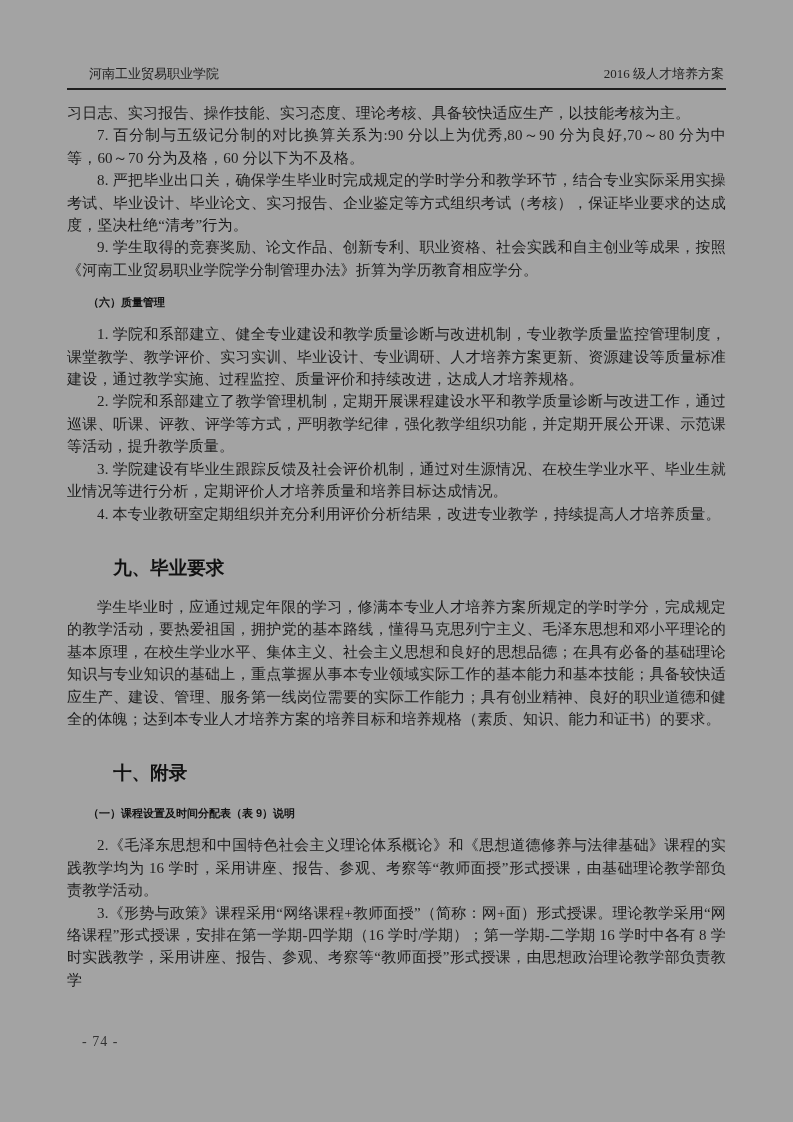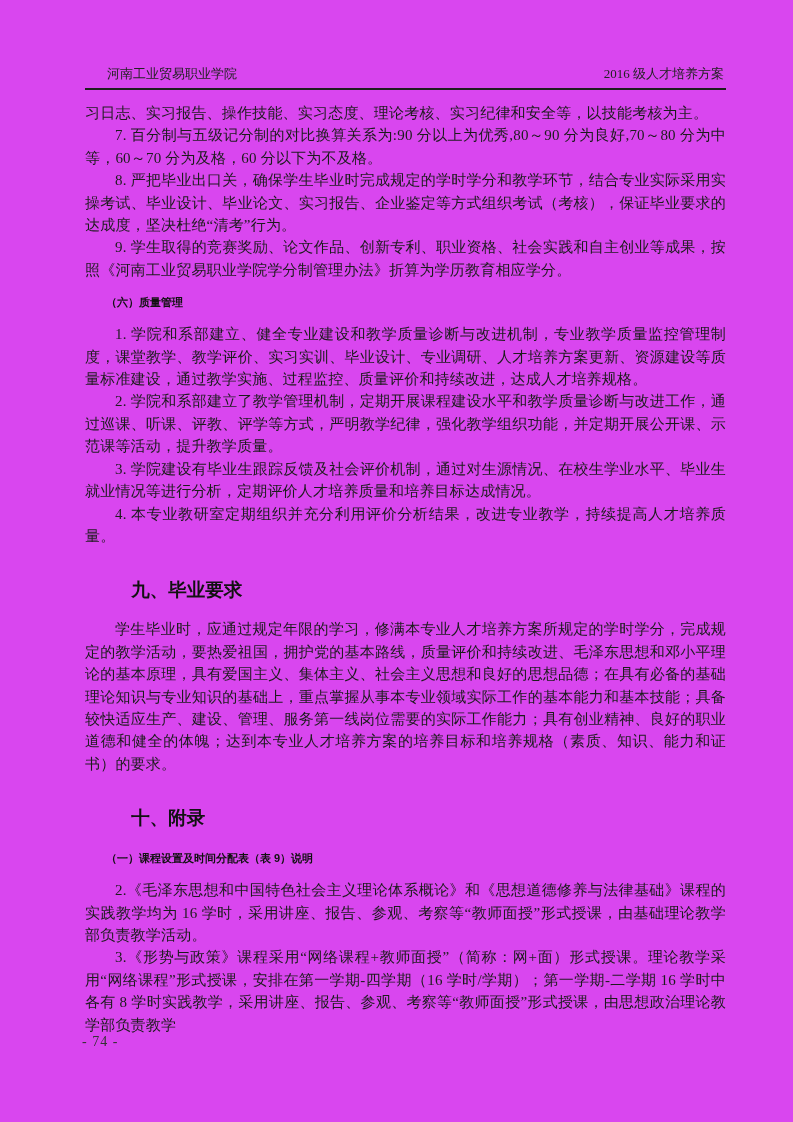--- a/index.html
+++ b/index.html
@@ -5,23 +5,23 @@
   html, body {
     margin: 0;
     padding: 0;
     background: #ffffff;
   }
   .doc-page {
     position: relative;
     width: 793px;
     height: 1122px;
     margin: 0 auto;
-    background: #d946ef;
+    background: #a3a3a3;
     box-sizing: border-box;
-    padding: 66px 67px 0 85px;
+    padding: 66px 67px 0 67px;
     font-family: "Liberation Serif", "DejaVu Serif", serif;
     color: #1c1c1c;
     overflow: hidden;
   }
   .page-header {
     display: flex;
     justify-content: space-between;
     align-items: flex-end;
     border-bottom: 2px solid #1f1f1f;
     padding-bottom: 6px;
@@ -76,33 +76,33 @@
 <body>
 
 <div class="doc-page">
 
   <div class="page-header">
     <span class="header-left">河南工业贸易职业学院</span>
     <span class="header-right">2016 级人才培养方案</span>
   </div>
 
   <div class="doc-body">
-    <p class="para no-indent">习日志、实习报告、操作技能、实习态度、理论考核、实习纪律和安全等，以技能考核为主。</p>
+    <p class="para no-indent">习日志、实习报告、操作技能、实习态度、理论考核、具备较快适应生产，以技能考核为主。</p>
     <p class="para">7. 百分制与五级记分制的对比换算关系为:90 分以上为优秀,80～90 分为良好,70～80 分为中等，60～70 分为及格，60 分以下为不及格。</p>
     <p class="para">8. 严把毕业出口关，确保学生毕业时完成规定的学时学分和教学环节，结合专业实际采用实操考试、毕业设计、毕业论文、实习报告、企业鉴定等方式组织考试（考核），保证毕业要求的达成度，坚决杜绝“清考”行为。</p>
     <p class="para">9. 学生取得的竞赛奖励、论文作品、创新专利、职业资格、社会实践和自主创业等成果，按照《河南工业贸易职业学院学分制管理办法》折算为学历教育相应学分。</p>
 
     <h3 class="h-sub">（六）质量管理</h3>
     <p class="para">1. 学院和系部建立、健全专业建设和教学质量诊断与改进机制，专业教学质量监控管理制度，课堂教学、教学评价、实习实训、毕业设计、专业调研、人才培养方案更新、资源建设等质量标准建设，通过教学实施、过程监控、质量评价和持续改进，达成人才培养规格。</p>
     <p class="para">2. 学院和系部建立了教学管理机制，定期开展课程建设水平和教学质量诊断与改进工作，通过巡课、听课、评教、评学等方式，严明教学纪律，强化教学组织功能，并定期开展公开课、示范课等活动，提升教学质量。</p>
     <p class="para">3. 学院建设有毕业生跟踪反馈及社会评价机制，通过对生源情况、在校生学业水平、毕业生就业情况等进行分析，定期评价人才培养质量和培养目标达成情况。</p>
     <p class="para">4. 本专业教研室定期组织并充分利用评价分析结果，改进专业教学，持续提高人才培养质量。</p>
 
     <h2 class="h-main">九、毕业要求</h2>
-    <p class="para">学生毕业时，应通过规定年限的学习，修满本专业人才培养方案所规定的学时学分，完成规定的教学活动，要热爱祖国，拥护党的基本路线，质量评价和持续改进、毛泽东思想和邓小平理论的基本原理，具有爱国主义、集体主义、社会主义思想和良好的思想品德；在具有必备的基础理论知识与专业知识的基础上，重点掌握从事本专业领域实际工作的基本能力和基本技能；具备较快适应生产、建设、管理、服务第一线岗位需要的实际工作能力；具有创业精神、良好的职业道德和健全的体魄；达到本专业人才培养方案的培养目标和培养规格（素质、知识、能力和证书）的要求。</p>
+    <p class="para">学生毕业时，应通过规定年限的学习，修满本专业人才培养方案所规定的学时学分，完成规定的教学活动，要热爱祖国，拥护党的基本路线，懂得马克思列宁主义、毛泽东思想和邓小平理论的基本原理，在校生学业水平、集体主义、社会主义思想和良好的思想品德；在具有必备的基础理论知识与专业知识的基础上，重点掌握从事本专业领域实际工作的基本能力和基本技能；具备较快适应生产、建设、管理、服务第一线岗位需要的实际工作能力；具有创业精神、良好的职业道德和健全的体魄；达到本专业人才培养方案的培养目标和培养规格（素质、知识、能力和证书）的要求。</p>
 
     <h2 class="h-main">十、附录</h2>
     <h3 class="h-sub">（一）课程设置及时间分配表（表 9）说明</h3>
     <p class="para">2.《毛泽东思想和中国特色社会主义理论体系概论》和《思想道德修养与法律基础》课程的实践教学均为 16 学时，采用讲座、报告、参观、考察等“教师面授”形式授课，由基础理论教学部负责教学活动。</p>
     <p class="para">3.《形势与政策》课程采用“网络课程+教师面授”（简称：网+面）形式授课。理论教学采用“网络课程”形式授课，安排在第一学期-四学期（16 学时/学期）；第一学期-二学期 16 学时中各有 8 学时实践教学，采用讲座、报告、参观、考察等“教师面授”形式授课，由思想政治理论教学部负责教学</p>
   </div>
 
   <div class="page-footer">
     <span>- 74 -</span>
   </div>

